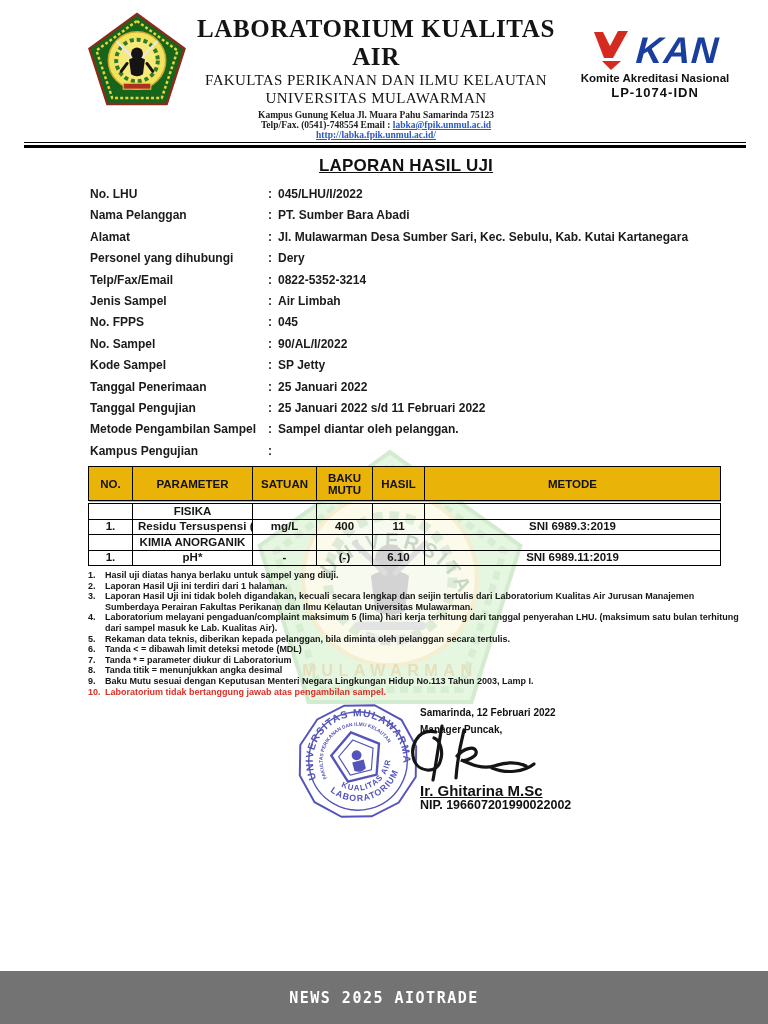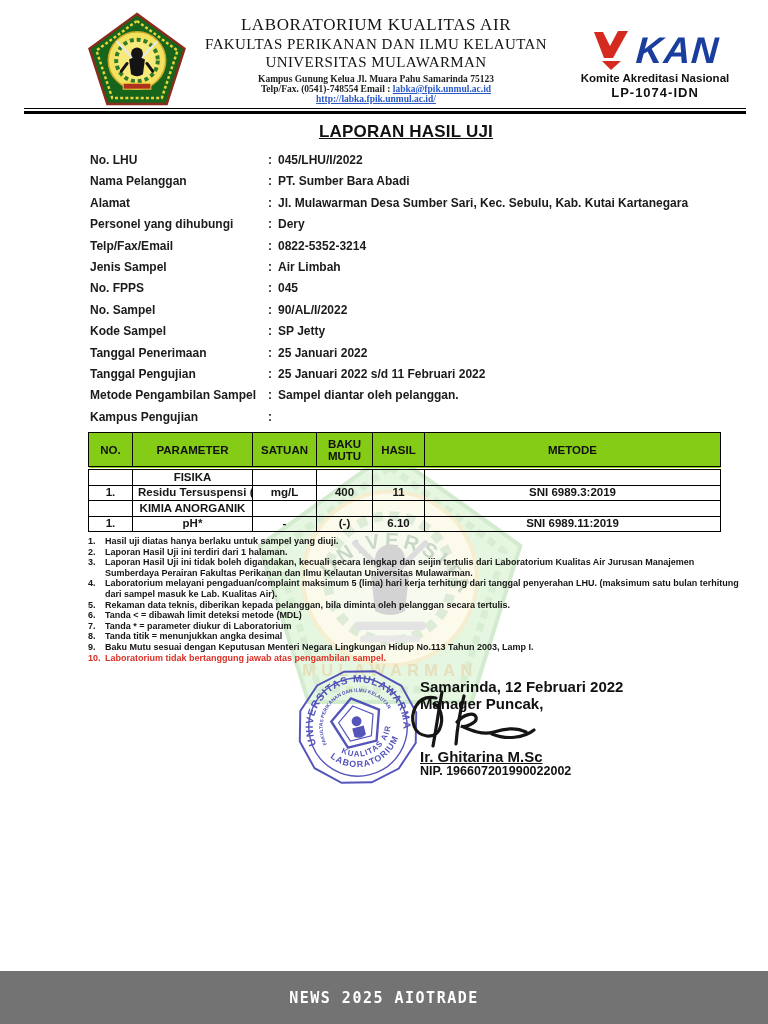--- a/index.html
+++ b/index.html
@@ -4,21 +4,21 @@
 <style>
   html,body{margin:0;padding:0;}
   body{
     width:768px;height:1024px;background:#ffffff;position:relative;overflow:hidden;
     font-family:"Liberation Sans",sans-serif;color:#1a1a1a;
   }
   
   .header{display:flex;align-items:flex-start;padding:12px 20px 0 84px;position:relative;z-index:2;}
   .uni-logo{width:106px;height:94px;flex-shrink:0;}
   .head-center{flex:1;text-align:center;font-family:"Liberation Serif",serif;color:#141414;margin-top:3px;}
-  .org1{font-size:17px;font-weight:400;letter-spacing:.6px;}
+  .org1{font-size:25px;font-weight:700;letter-spacing:.6px;}
   .org2{font-size:15px;letter-spacing:.4px;margin-top:1px;}
   .org3{font-size:15px;letter-spacing:.4px;margin-top:1px;}
   .addr{font-size:9.5px;margin-top:3px;font-weight:700;color:#222;}
   .contact{font-size:9.5px;font-weight:700;color:#222;}
   .link{color:#2a58c4;text-decoration:underline;cursor:pointer;}
   .kan{width:186px;flex-shrink:0;text-align:center;margin-top:14px;}
   .kan-row{display:flex;align-items:flex-end;justify-content:center;gap:2px;height:44px;}
   .kan-check{width:44px;height:40px;}
   .kan-word{font-size:37px;font-weight:700;font-style:italic;color:#1a3e9e;letter-spacing:1px;line-height:38px;transform:skewX(-4deg);}
   .kan-cap{font-size:11.5px;font-weight:700;color:#111;margin-top:2px;}
@@ -27,37 +27,37 @@
   .divider{height:6px;margin:2px 22px 0 24px;border-top:1.5px solid #000;border-bottom:3px solid #000;box-sizing:border-box;}
   .title{text-align:center;font-size:17px;font-weight:700;text-decoration:underline;margin-top:8px;letter-spacing:.2px;color:#111;position:relative;z-index:2;margin-left:44px;}
   
   .fields{margin:12px 24px 0 90px;position:relative;z-index:2;}
   .frow{display:flex;font-size:12px;font-weight:700;color:#1b1b1b;height:21.4px;line-height:13.5px;align-items:flex-start;}
   .flabel{width:178px;flex-shrink:0;}
   .fsep{width:10px;flex-shrink:0;}
   .fval{flex:1;}
   
   .rtable{margin-left:88px;border-collapse:collapse;width:632px;position:relative;z-index:2;table-layout:fixed;}
-  .rtable th{background:#84cc16;border:1.6px solid #000;border-bottom:4px double #000;font-size:11.5px;font-weight:700;padding:1px 2px;height:31px;color:#111;}
+  .rtable th{background:#eab308;border:1.6px solid #000;border-bottom:4px double #000;font-size:11.5px;font-weight:700;padding:1px 2px;height:31px;color:#111;}
   .rtable td{border:1.4px solid #000;font-size:11.5px;font-weight:700;text-align:center;padding:0 5px;height:14.5px;line-height:13px;color:#161616;background:transparent;overflow:hidden;white-space:nowrap;}
   .rtable .col-parameter{text-align:center;}
   .rtable tr.group td{font-weight:700;}
   
   .ket{margin:4px 24px 0 88px;position:relative;z-index:2;}
   .ket-head{font-size:11px;font-weight:700;color:#111;line-height:12px;}
   .ket ol{list-style:none;margin:1px 0 0 0;padding:0;}
   .ket li{display:flex;font-size:9px;font-weight:700;line-height:10.6px;color:#161616;}
   .knum{min-width:17px;flex-shrink:0;}
   .ktext{flex:1;max-width:648px;}
   .ket li.red{color:#d93025;}
   
   .sign{position:relative;height:146px;margin-top:3px;z-index:2;}
   .stamp{position:absolute;left:294px;top:2px;width:128px;height:118px;transform:rotate(-14deg);opacity:.92;}
   .autograph{position:absolute;left:406px;top:22px;width:140px;height:66px;}
-  .sg-block{position:absolute;left:420px;top:12px;font-size:15px;font-weight:700;color:#111;line-height:17px;}
+  .sg-block{position:absolute;left:420px;top:4px;font-size:10px;font-weight:700;color:#111;line-height:17px;}
   .sg-name{position:absolute;left:420px;top:82px;font-size:15px;font-weight:700;color:#111;text-decoration:underline;}
   .sg-nip{position:absolute;left:420px;top:98px;font-size:12.5px;font-weight:700;color:#111;}
   
   .watermark{position:absolute;left:221px;top:448px;width:338px;height:258px;opacity:.5;z-index:1;pointer-events:none;}
   
   .footer{position:absolute;left:0;right:0;bottom:0;height:53px;background:#737373;display:flex;align-items:center;justify-content:center;z-index:5;}
   .footer span{color:#fff;font-family:"DejaVu Sans Mono",monospace;font-size:15px;font-weight:700;letter-spacing:1.5px;}
 </style>
 </head>
 <body>

